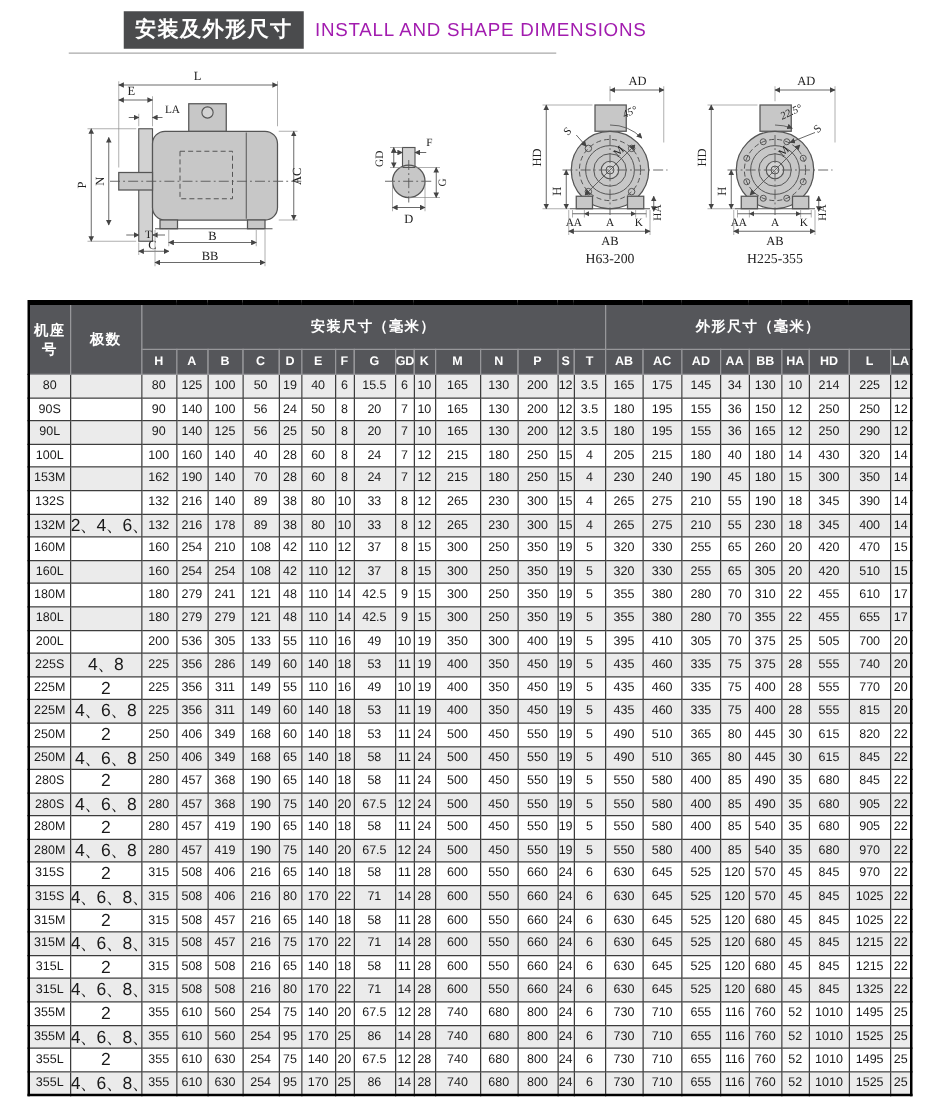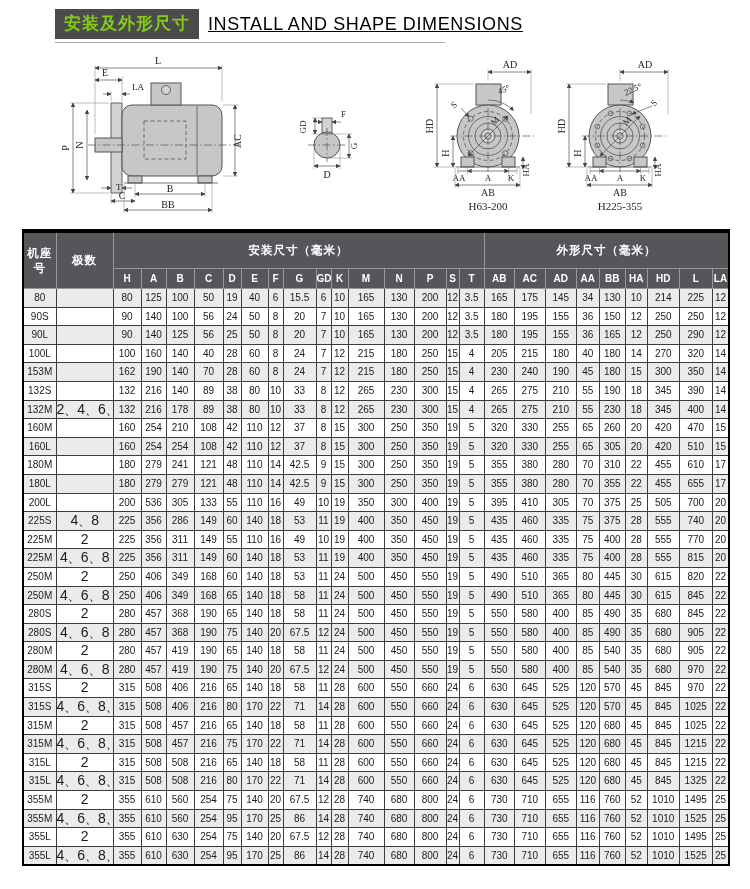--- a/index.html
+++ b/index.html
@@ -7,46 +7,46 @@
     position:relative; width:750px; height:889px; background:#ffffff;
     font-family:"Liberation Sans", sans-serif; overflow:hidden;
   }
 
   
   .title-row {
     position:absolute; left:55px; top:9px; width:390px;
     border-bottom:1px solid #a9a9a9; padding-bottom:3px; white-space:nowrap;
   }
   .title-zh {
-    display:inline-block; background:#4a4b4d; color:#84cc16;
+    display:inline-block; background:#4a4b4d; color:#ffffff;
     font-size:17px; font-weight:bold; letter-spacing:1px;
-    padding:3px 9px 4px 9px; vertical-align:middle;
+    padding:3px 9px 4px 9px; vertical-align:middle;margin-left:44px;
   }
   .title-en {
-    color:#000000; font-size:18px; letter-spacing:0.6px;
-    margin-left:9px; vertical-align:middle;text-decoration:underline;
+    color:#a21caf; font-size:15px; letter-spacing:0.6px;
+    margin-left:9px; vertical-align:middle;
   }
 
   
   .diagrams { position:absolute; left:0; top:48px; }
   .diagrams text { font-family:"Liberation Serif", serif; font-size:10px; fill:#222; }
   .diagrams .sm { font-size:9px; }
   .diagrams .ang { font-style:italic; font-size:8.5px; }
   .diagrams .cap { font-size:11px; }
   .bodyfill { fill:#c7c7c7; stroke:#555; stroke-width:1; }
   .bodyfill2 { fill:#d2d2d2; stroke:#555; stroke-width:0.9; }
   .thin { fill:none; stroke:#555; stroke-width:0.8; }
   .dim  { stroke:#555; stroke-width:0.7; fill:none; }
   .ext  { stroke:#8a8a8a; stroke-width:0.55; fill:none; }
   .dash { stroke-dasharray:4 2.5; }
   .ddot { stroke-dasharray:8 2.5 1.5 2.5; }
 
   
   table.dims {
-    position:absolute; left:22px; top:229px; width:706px;
+    position:absolute; left:22px; top:240px; width:706px;
     border-collapse:collapse; table-layout:fixed;
     border:2px solid #000; border-top:4px solid #000;
     font-size:10px; color:#1a1a1a;
   }
   table.dims th {
     background:#55565a; color:#fff; border:1px solid #97979a;
     font-weight:bold; padding:0; text-align:center;
   }
   tr.group-row th { height:35px; font-size:11.5px; letter-spacing:1px; }
   tr.letters-row th { height:19px; font-size:10px; }
@@ -451,21 +451,21 @@
           <td>180</td>
           <td>250</td>
           <td>15</td>
           <td>4</td>
           <td>205</td>
           <td>215</td>
           <td>180</td>
           <td>40</td>
           <td>180</td>
           <td>14</td>
-          <td>270</td>
+          <td>430</td>
           <td>320</td>
           <td>14</td>
         </tr>
         <tr class="odd">
           <td>153M</td>
           <td class="poles"></td>
           <td>162</td>
           <td>190</td>
           <td>140</td>
           <td>70</td>

